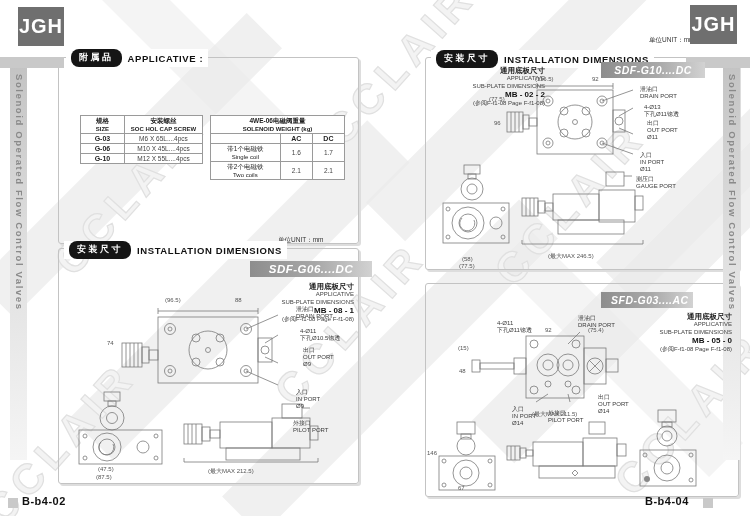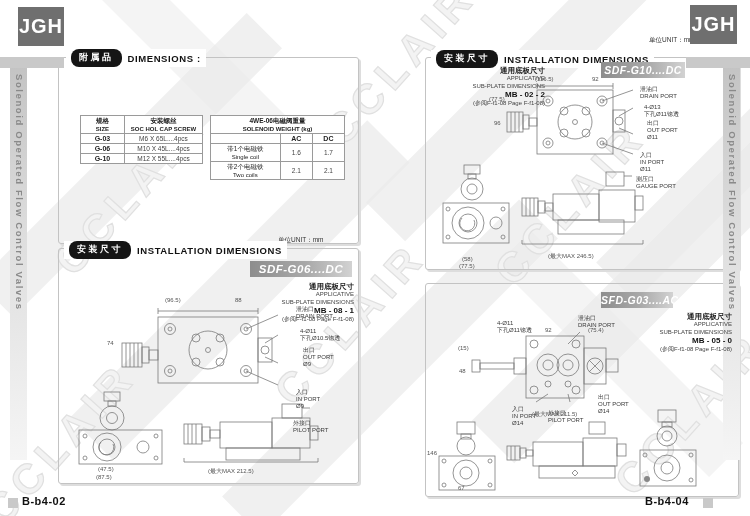--- a/index.html
+++ b/index.html
@@ -18,21 +18,21 @@
   .sb-text{position:absolute;transform:rotate(90deg);transform-origin:0 0;font-size:9.5px;font-weight:bold;
            letter-spacing:1.6px;color:#8a8a8a;white-space:nowrap;z-index:3;}
   .pagebox{position:absolute;border:1px solid #c3c3c3;border-radius:3px;box-shadow:2px 2px 0 #dddddd;z-index:1;}
   .sechead{position:absolute;display:flex;align-items:center;gap:6px;background:#fff;padding:0 5px;z-index:3;}
   .pill{background:#151515;color:#fff;font-size:9px;font-weight:bold;letter-spacing:2.5px;
         border-radius:8px;padding:2px 8px 3px 8px;white-space:nowrap;}
   .sechead-en{font-size:9.5px;font-weight:bold;color:#111;letter-spacing:.6px;white-space:nowrap;}
   .unit{position:absolute;font-size:6.5px;color:#333;z-index:3;white-space:nowrap;}
   .banner{position:absolute;background:linear-gradient(90deg,#8d8d8d 0%,#a9a9a9 55%,#d2d2d2 100%);
           color:#fff;font-weight:bold;font-style:italic;font-size:11.5px;text-align:center;
-          letter-spacing:.5px;padding:2px 0;z-index:3;white-space:nowrap;}
+          letter-spacing:.5px;padding:2px 10px;z-index:3;white-space:nowrap;}
   .subplate{position:absolute;text-align:right;z-index:3;line-height:1.25;}
   .sp-cn{font-size:7.5px;font-weight:bold;color:#222;}
   .sp-en{font-size:6px;color:#444;}
   .sp-code{font-size:8px;font-weight:bold;color:#111;}
   .sp-ref{font-size:6px;color:#444;white-space:nowrap;}
   
   .tbl{position:absolute;border-collapse:collapse;background:#fff;z-index:3;}
   .tbl td,.tbl th{border:1px solid #9a9a9a;text-align:center;padding:1px 3px;}
   .tbl{border:1.5px solid #555;}
   .t-cn{display:block;font-size:6.5px;font-weight:bold;color:#222;}
@@ -74,21 +74,21 @@
   <div class="sb-h" style="left:0;top:57px;width:64px;"></div>
   <div class="sb-v" style="left:10px;top:57px;height:403px;"></div>
   <span class="sb-text" style="left:25px;top:74px;">Solenoid Operated Flow Control Valves</span>
   <div class="sb-h" style="left:686px;top:57px;width:64px;"></div>
   <div class="sb-v" style="left:723px;top:57px;height:403px;"></div>
   <span class="sb-text" style="left:738px;top:74px;">Solenoid Operated Flow Control Valves</span>
 
   <div class="pagebox" style="left:58px;top:57px;width:299px;height:185px;"></div>
   <div class="sechead" style="left:66px;top:49px;">
     <span class="pill">附属品</span>
-    <span class="sechead-en">DIMENSIONS :</span>
+    <span class="sechead-en">APPLICATIVE :</span>
   </div>
 
   <table class="tbl" style="left:80px;top:115px;width:123px;">
     <tbody>
         <tr>
       <th style="width:36%;">
         <span class="t-cn">规格</span>
         <span class="t-en">SIZE</span>
       </th>
       <th>

